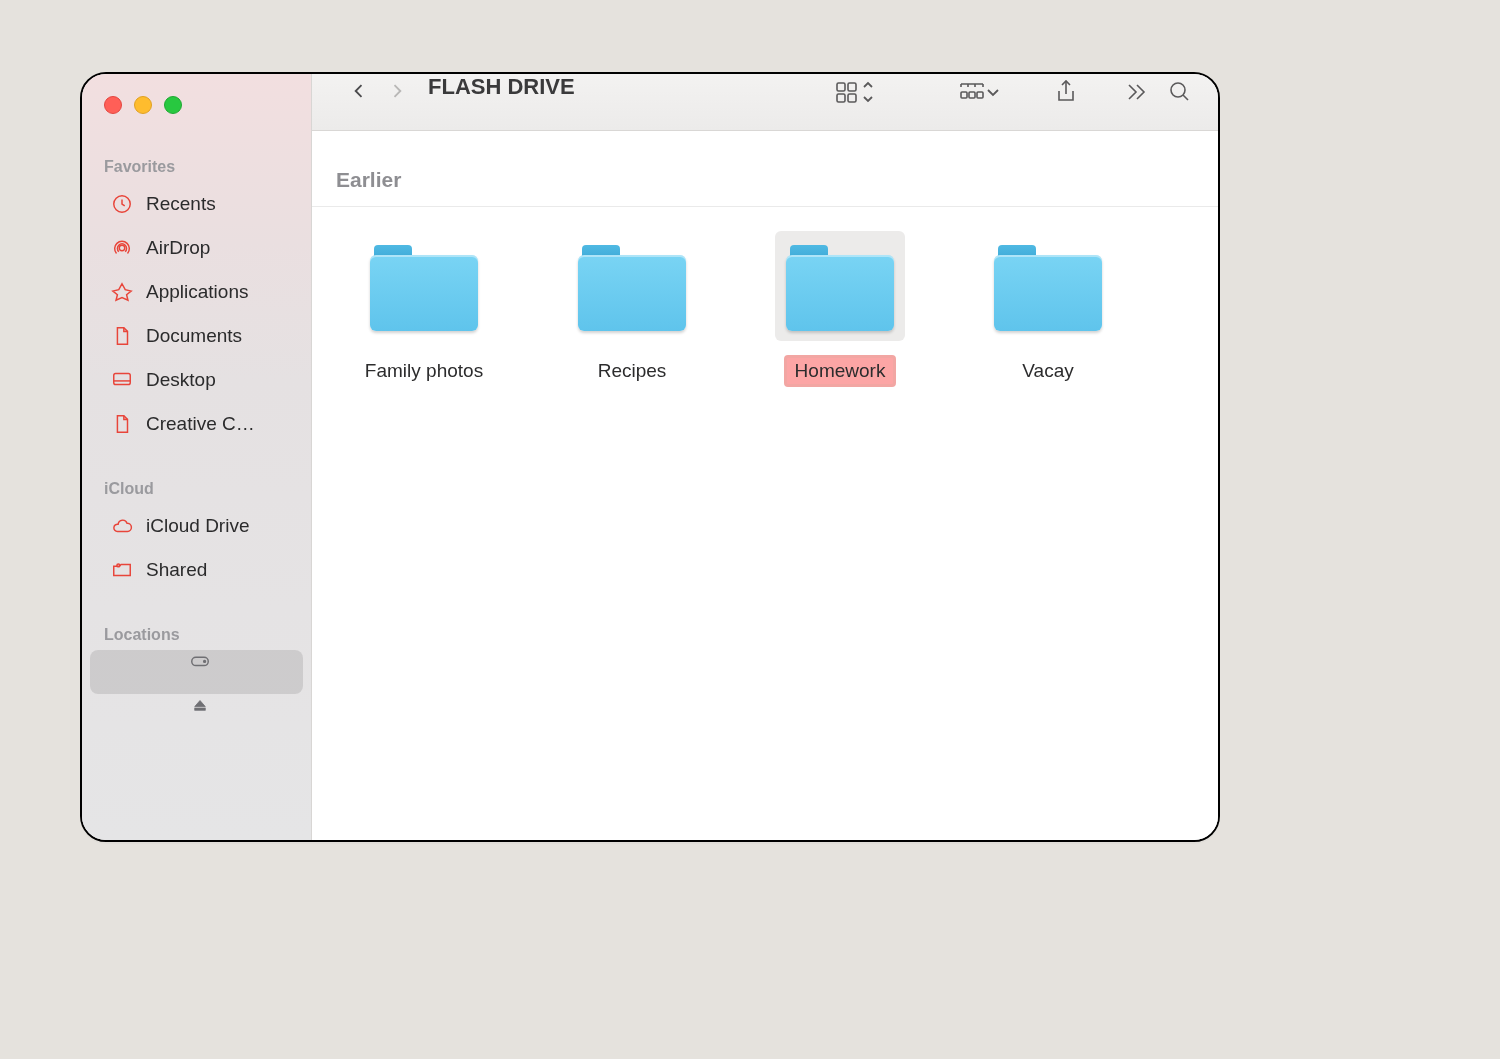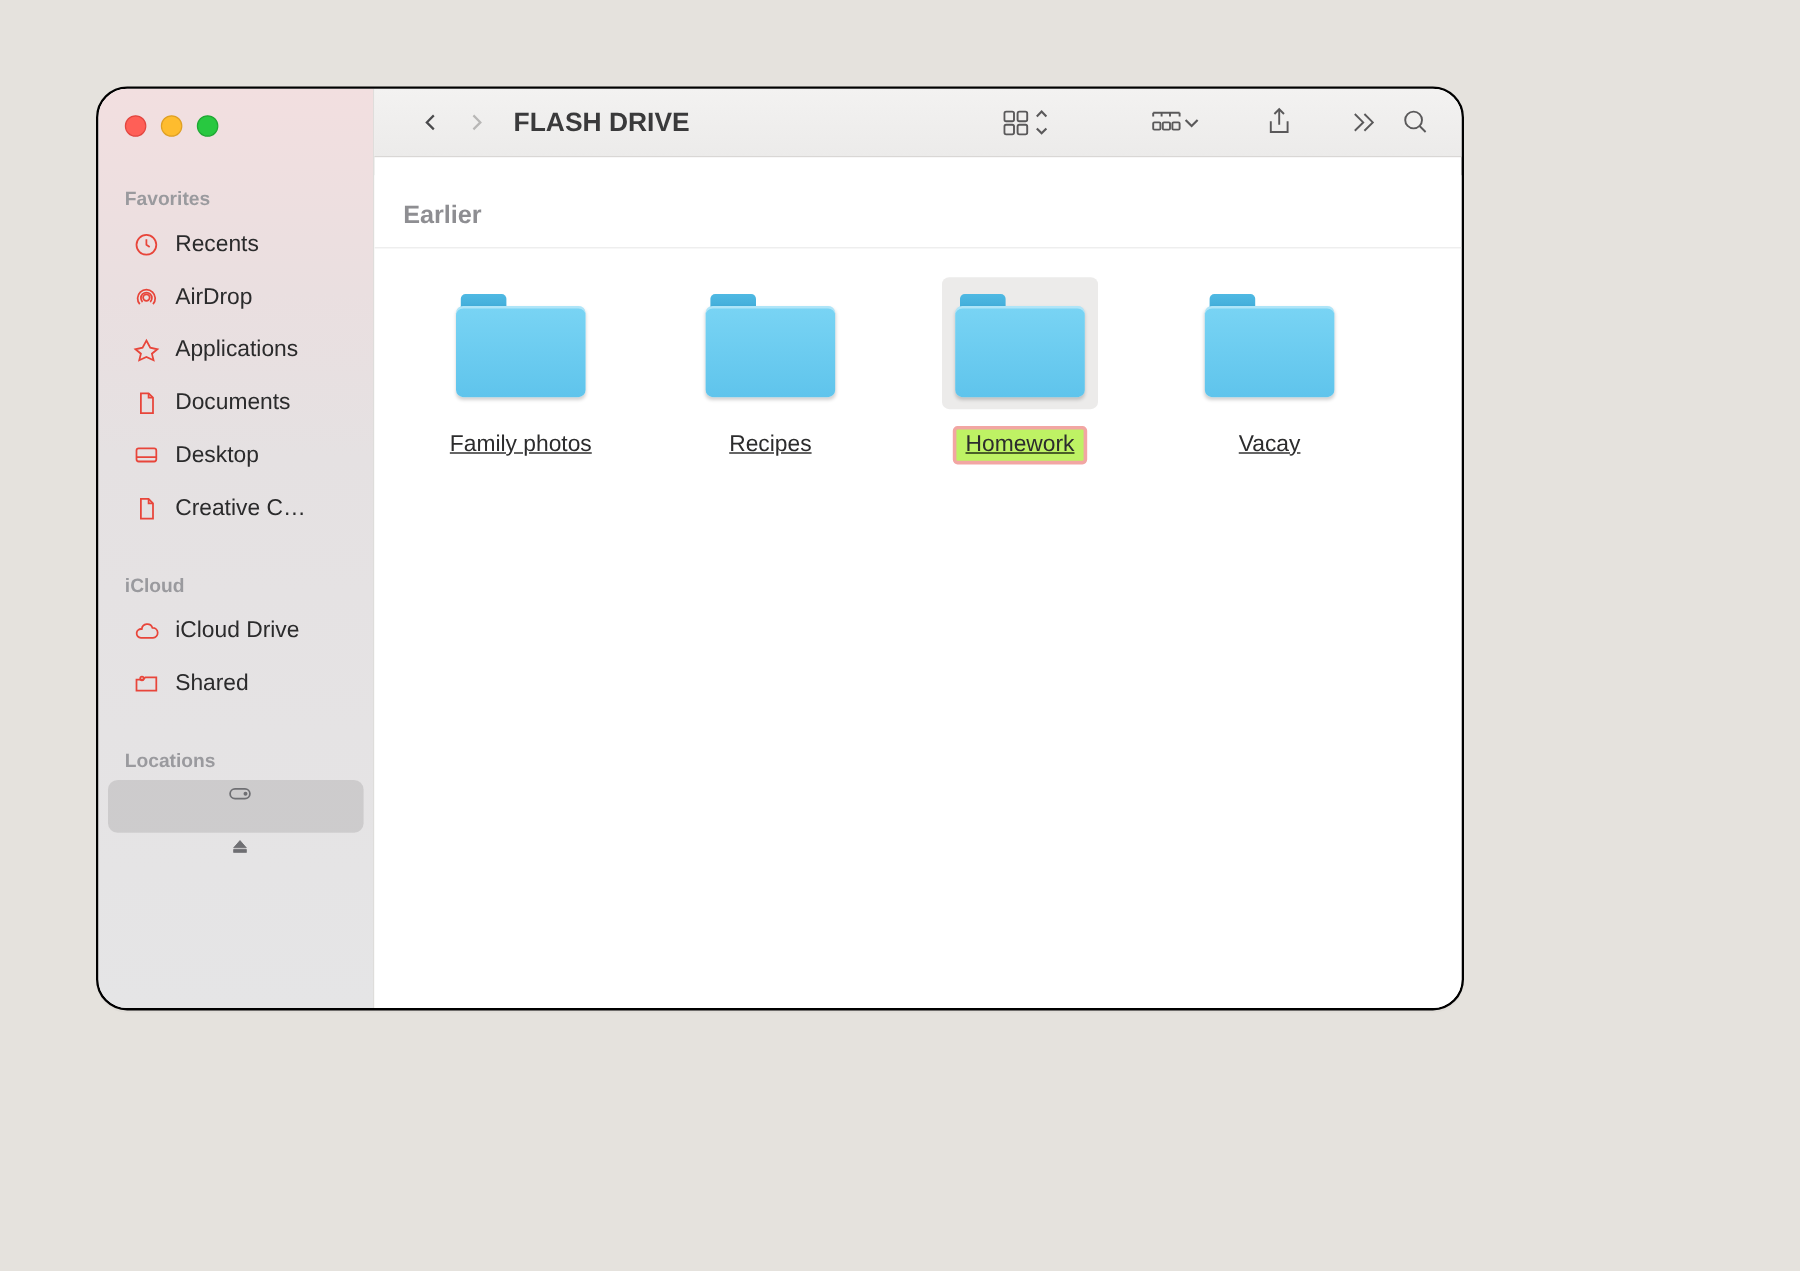--- a/index.html
+++ b/index.html
@@ -65,21 +65,21 @@
 
   .eject svg { width:18px; height:18px; stroke:#6f6f73; fill:#6f6f73; }
 
   
   .toolbar {
     position:absolute;
     left:230px; top:0; right:0;
     height:57px;
     background: linear-gradient(180deg,#f3f2f1 0%,#ecebea 100%);
     border-bottom:1px solid #d9d7d5;
-    display:flex; align-items:center;
+    display:flex; align-items:flex-start;
     padding: 0 20px 0 30px;
     gap: 4px;
   }
   .nav-arrow {
     width:34px; height:34px;
     display:flex; align-items:center; justify-content:center;
   }
   .nav-arrow svg { width:20px; height:20px; stroke-width:2.2; fill:none; }
   .nav-arrow.back svg { stroke:#4a4a4c; }
   .nav-arrow.fwd  svg { stroke:#b8b7b6; }
@@ -106,22 +106,21 @@
     overflow:auto;
   }
   .group-header {
     font-size:21px; font-weight:700; color:#8e8e92;
     padding: 22px 0 14px 24px;
     border-bottom:1px solid #eaeaea;
   }
   .grid {
     display:flex;
     gap:0;
-    padding: 24px 18px;
-    text-decoration: underline;
+    padding: 24px 8px;
   }
   .item {
     width:208px;
     display:flex; flex-direction:column; align-items:center;
     gap:14px;
   }
   .icon-wrap {
     width:130px; height:110px;
     display:flex; align-items:center; justify-content:center;
     border-radius:6px;
@@ -146,21 +145,21 @@
 
   .item-label {
     font-size:19px; color:#2c2c2d;
     padding:2px 8px;
     border-radius:4px;
     border:3px solid transparent;
     white-space:nowrap;
   }
   .item.selected .item-label {
     border-color:#f2a6a3;
-    background:#bef264;
+    background:#fca5a5;
     text-align:right;
   }
 </style>
 </head>
 <body>
 
 <div class="window">
 
   <div class="sidebar">
     <div class="traffic">

